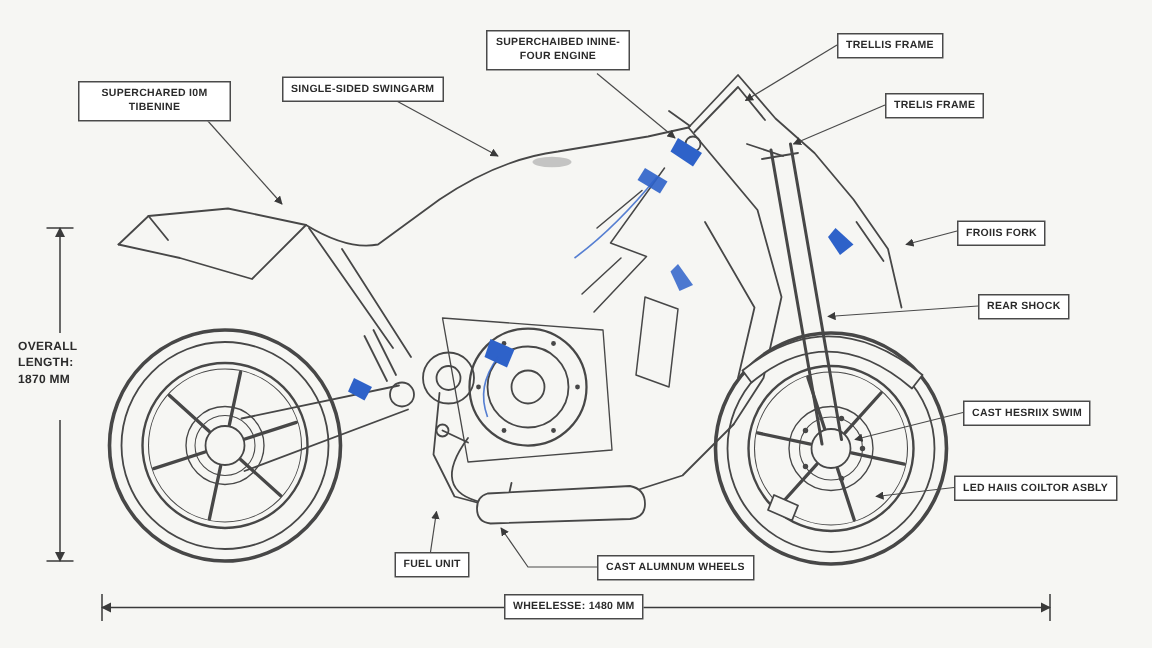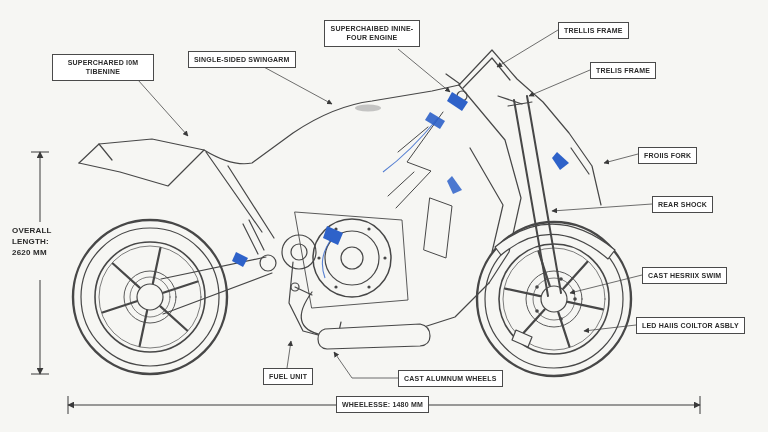--- a/index.html
+++ b/index.html
@@ -213,15 +213,15 @@
   <div class="label nowrap" style="left:636px; top:317px;">LED HAIIS COILTOR ASBLY</div>
 
   <div class="label nowrap" style="left:263px; top:368px;">FUEL UNIT</div>
 
   <div class="label nowrap" style="left:398px; top:370px;">CAST ALUMNUM WHEELS</div>
 
   <div class="label nowrap" style="left:336px; top:396px;">WHEELESSE: 1480 MM</div>
 
   <div class="dim-text" style="left:12px; top:226px; width:58px;">OVERALL
 LENGTH:
-2620 MM</div>
+1870 MM</div>
 
 </div>
 
 </body></html>

